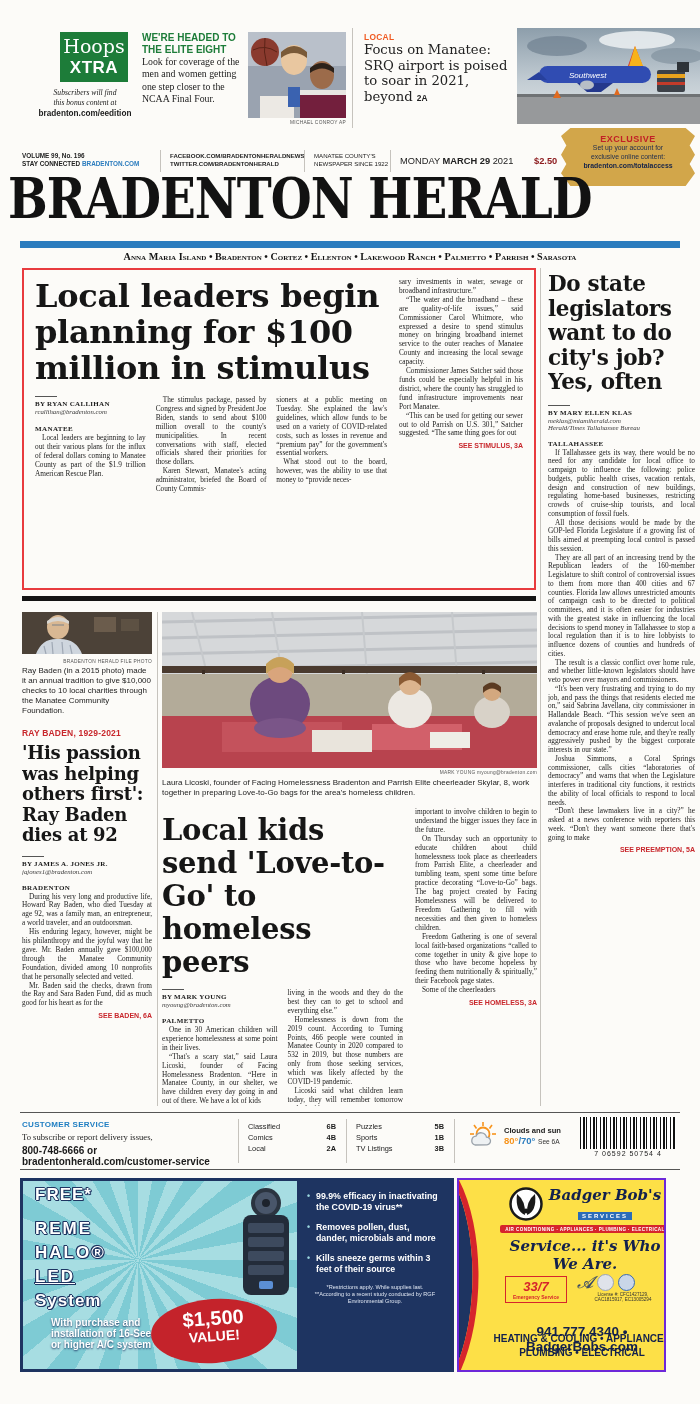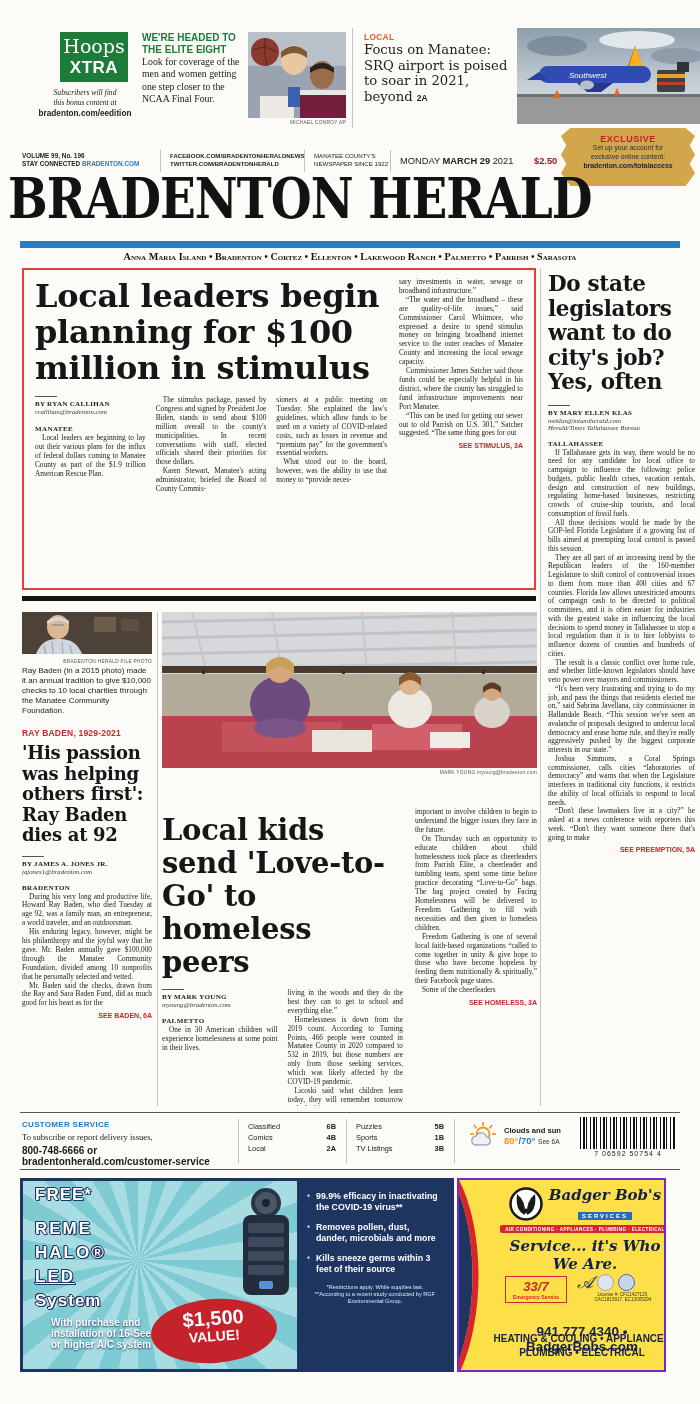--- a/index.html
+++ b/index.html
@@ -251,20 +251,21 @@
     <ellipse cx="118" cy="116" rx="26" ry="10" fill="#7a5588"></ellipse>
     <ellipse cx="248" cy="96" rx="22" ry="20" fill="#ece8e2"></ellipse>
     <circle cx="248" cy="72" r="11" fill="#dcb astratto" fill-opacity="0"></circle>
     <circle cx="248" cy="72" r="11" fill="#dcb48e"></circle>
     <path d="M237 66 Q248 54 259 66 L259 74 Q248 62 237 74 Z" fill="#8a5a33"></path>
     <ellipse cx="330" cy="100" rx="18" ry="16" fill="#d8d2c8"></ellipse>
     <circle cx="330" cy="80" r="9" fill="#d3a87f"></circle>
     <path d="M321 75 Q330 66 339 75 L339 81 Q330 72 321 81 Z" fill="#5b3b22"></path>
   </svg>
   <div class="abs credit" style="left:162px;top:770px;width:375px;">MARK YOUNG  myoung@bradenton.com</div>
+  <div class="abs caption" style="left:162px;top:778px;width:375px;">Laura Licoski, founder of Facing Homelessness Bradenton and Parrish Elite cheerleader Skylar, 8, work together in preparing Love-to-Go bags for the area's homeless children.</div>
 
   <div class="abs" style="left:162px;top:808px;width:375px;height:298px;overflow:hidden;">
     <div class="body-txt cont" style="float:right;width:122px;height:100%;">
       <div>
           <p>important to involve children to begin to understand the bigger issues they face in the future.</p>
           <p>On Thursday such an opportunity to educate children about child homelessness took place as cheerleaders from Parrish Elite, a cheerleader and tumbling team, spent some time before practice decorating “Love-to-Go” bags. The bag project created by Facing Homelessness will be delivered to Freedom Gathering to fill with necessities and then given to homeless children.</p>
           <p>Freedom Gathering is one of several local faith-based organizations “called to come together in unity &amp; give hope to those who have become hopeless by feeding them nutritionally &amp; spiritually,” their Facebook page states.</p>
           <p>Some of the cheerleaders</p>
         </div>
       <div class="jump">SEE HOMELESS, 3A</div>
@@ -272,20 +273,21 @@
     <h2 class="hl" style="margin:6px 134px 10px 0;font-size:29px;line-height:33px;">Local kids send 'Love-to-Go' to homeless peers</h2>
     <div style="display:flex;gap:10px;margin-right:134px;">
       <div style="flex:1;">
         <div class="byline-rule"></div>
         <div class="byline">BY MARK YOUNG</div>
         <div class="email">myoung@bradenton.com</div>
         <div style="height:9px;"></div>
         <div class="dateline">PALMETTO</div>
         <div class="body-txt">
             <p>One in 30 American children will experience homelessness at some point in their lives.</p>
+            <p>“That's a scary stat,” said Laura Licoski, founder of Facing Homelessness Bradenton. “Here in Manatee County, in our shelter, we have children every day going in and out of there. We have a lot of kids</p>
           </div>
       </div>
       <div class="body-txt cont" style="flex:1;">
           <p>living in the woods and they do the best they can to get to school and everything else.”</p>
           <p>Homelessness is down from the 2019 count. According to Turning Points, 466 people were counted in Manatee County in 2020 compared to 532 in 2019, but those numbers are only from those seeking services, which was likely affected by the COVID-19 pandemic.</p>
           <p>Licoski said what children learn today, they will remember tomorrow and why it's</p>
         </div>
     </div>
   </div>
 

